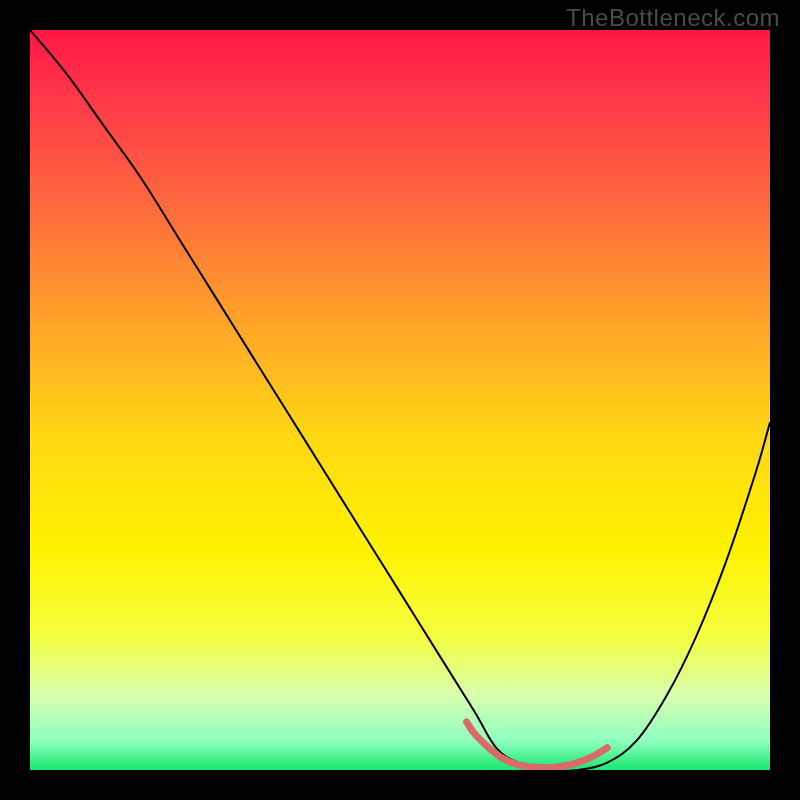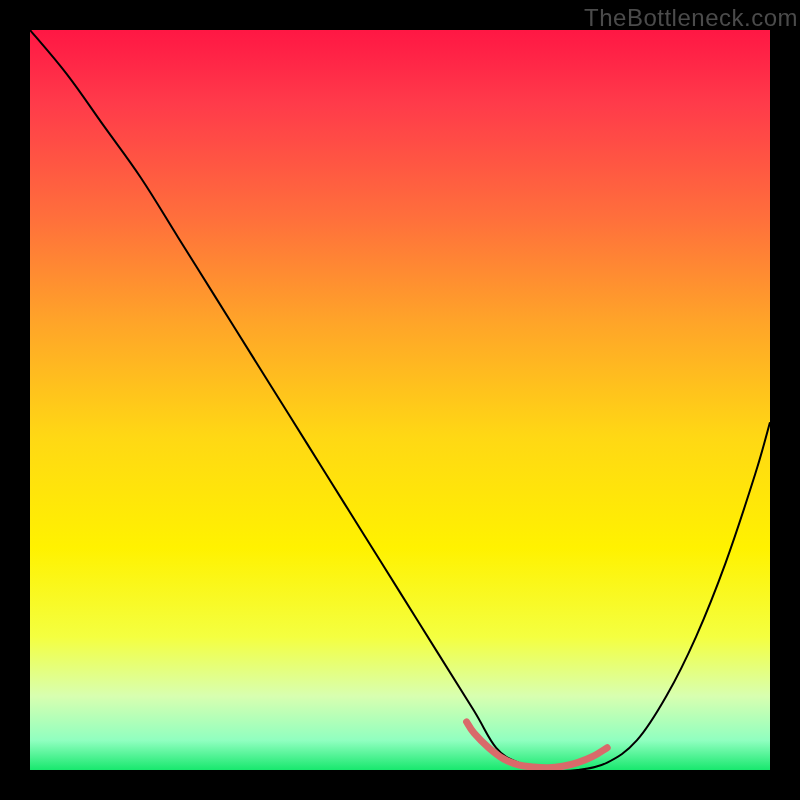--- a/index.html
+++ b/index.html
@@ -7,21 +7,21 @@
     padding: 0;
     width: 800px;
     height: 800px;
     background: #000;
     position: relative;
     font-family: Arial, sans-serif;
   }
   .watermark {
     position: absolute;
     top: 4px;
-    right: 2px;
+    right: 20px;
     color: #4b4b4b;
     font-size: 24px;
     font-weight: 500;
     letter-spacing: 0.5px;
     margin-left: 30px;
   }
   .plot-area {
     position: absolute;
     left: 30px;
     top: 30px;

